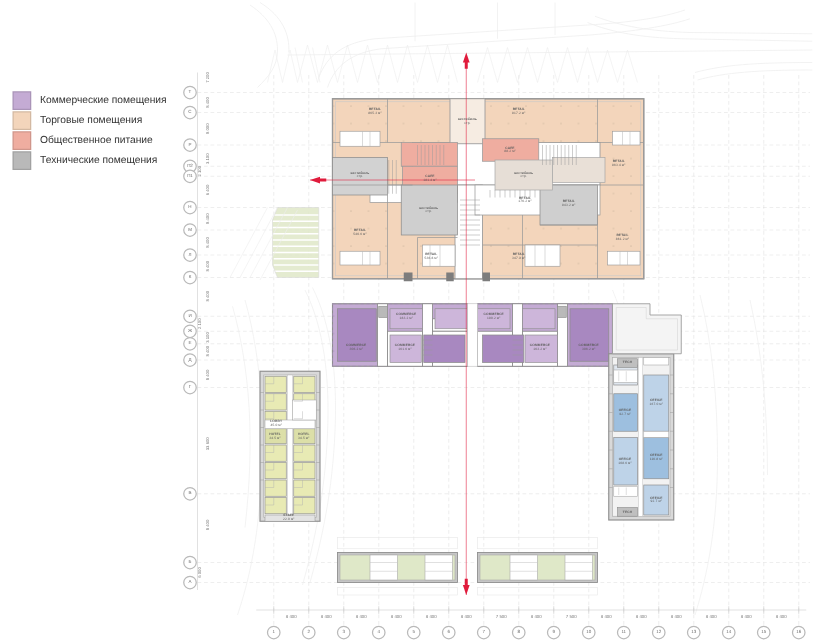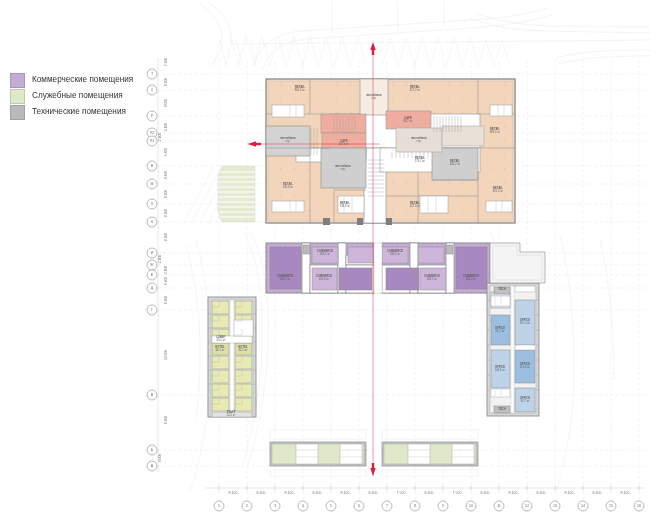--- a/index.html
+++ b/index.html
@@ -39,22 +39,26 @@
 <body>
 
 <div id="stage">
 
   <div id="legend">
     <div class="legend-row">
       <span class="legend-sw" style="background:#c4abd4"></span>
       <span class="legend-lb">Коммерческие помещения</span>
     </div>
     <div class="legend-row">
-      <span class="legend-sw" style="background:#dfe8c8"></span>
-      <span class="legend-lb">Служебные помещения</span>
+      <span class="legend-sw" style="background:#f3d5bb"></span>
+      <span class="legend-lb">Торговые помещения</span>
+    </div>
+    <div class="legend-row">
+      <span class="legend-sw" style="background:#efada0"></span>
+      <span class="legend-lb">Общественное питание</span>
     </div>
     <div class="legend-row">
       <span class="legend-sw" style="background:#b9b9b9"></span>
       <span class="legend-lb">Технические помещения</span>
     </div>
   </div>
 
   <div class="svgwrap">
   <svg width="650" height="514" viewBox="0 0 650 514" xmlns="http://www.w3.org/2000/svg">
     <defs>

